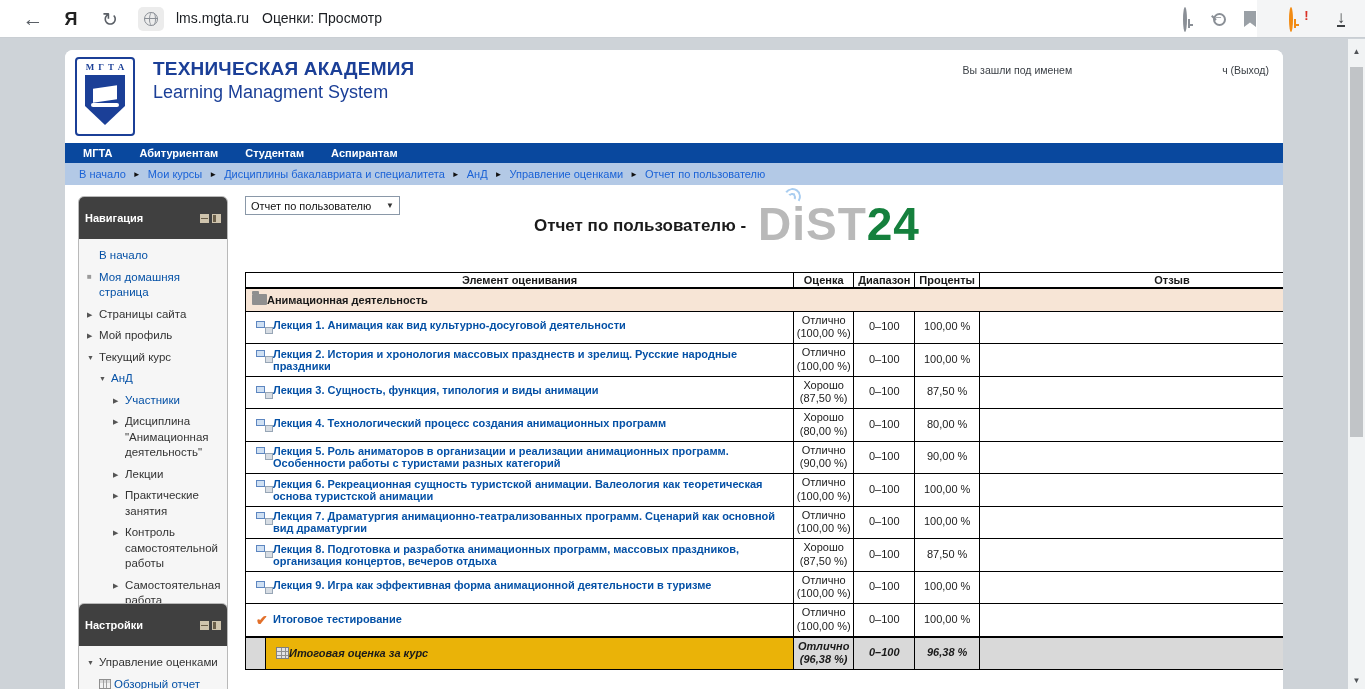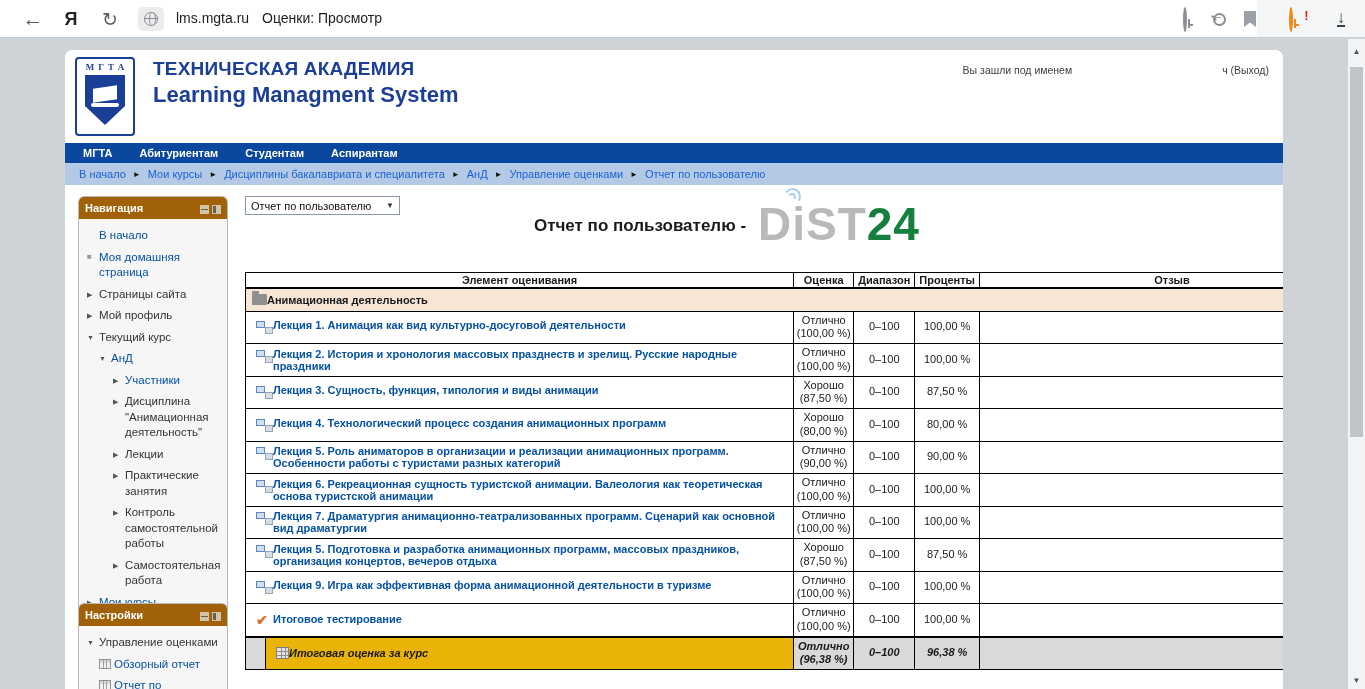--- a/index.html
+++ b/index.html
@@ -39,41 +39,41 @@
 
   
   .site-header { position:relative; height:93px; background:#fff; }
   .logo-box { position:absolute; left:10px; top:7px; width:60px; height:79px; border:2px solid #1b3f97; border-radius:4px; background:#fff; display:flex; flex-direction:column; align-items:center; padding-top:3px; }
   .logo-txt { font-family:"Liberation Serif", serif; font-size:9px; font-weight:bold; letter-spacing:4px; color:#1b3f97; margin-left:4px; }
   .shield { margin-top:3px; width:40px; height:50px; background:#1b3f97; clip-path:polygon(0 0,100% 0,100% 62%,50% 100%,0 62%); position:relative; }
   .shield::before { content:""; position:absolute; left:8px; top:12px; width:24px; height:14px; background:#fff; transform:skewY(-8deg); }
   .shield::after { content:""; position:absolute; left:6px; top:28px; width:28px; height:4px; background:#fff; border-radius:2px; }
   .head-titles { position:absolute; left:88px; top:8px; color:#1b3f97; }
   .head-titles .l1,.head-titles .l2 { font-size:19px; font-weight:bold; letter-spacing:0.2px; line-height:1.15; }
-  .head-titles .l3 { font-size:22px; font-weight:bold; margin-top:2px; }
+  .head-titles .l3 { font-size:18px; font-weight:normal; margin-top:2px; }
   .login-line { position:absolute; right:14px; top:14px; font-size:10.5px; color:#3a3f45; }
   .login-gap { display:inline-block; width:150px; }
 
   
   .navbar { height:20px; background:#09489e; display:flex; align-items:center; padding-left:18px; gap:27px; }
   .navbar .nav-item { color:#fff; font-size:11px; font-weight:bold; cursor:pointer; }
 
   
   .breadcrumb { height:22px; background:#b3c9e6; display:flex; align-items:center; padding-left:14px; font-size:11px; gap:7px; }
   .breadcrumb a { color:#1a62d6; text-decoration:none; cursor:pointer; }
   .bc-sep { color:#111; font-size:8px; }
 
   
   .content { position:relative; height:510px; background:#fff; }
 
   
   .block { position:absolute; left:13px; width:150px; border:1px solid #b9b9b9; border-radius:6px; background:#f6f6f6; overflow:hidden; }
   .blk-nav { top:11px; }
   .blk-set { top:418px; }
-  .blk-head { background:#a16207; color:#fff; font-size:11px; font-weight:bold; padding:5px 6px; display:flex; align-items:flex-end; }
+  .blk-head { background:#404040; color:#fff; font-size:11px; font-weight:bold; padding:15px 6px; display:flex; align-items:center; }
   .blk-head .spacer { flex:1; }
   .blk-mini { width:9px; height:9px; background:#cfc4ad; margin-left:3px; display:inline-block; position:relative; }
   .blk-mini.minus::before { content:""; position:absolute; left:1px; top:4px; right:1px; border-top:1.5px solid #6b5f4a; }
   .blk-mini.dock::before { content:""; position:absolute; left:1px; top:1px; bottom:1px; width:3px; background:#6b5f4a; }
   .blk-body { padding:6px 4px 8px 6px; }
   .tree-item { font-size:11.5px; line-height:1.35; padding:3px 2px; display:flex; align-items:flex-start; cursor:pointer; }
   .tree-item .glyph { flex:0 0 12px; font-size:7px; color:#555; padding-top:3px; }
   .tree-item .glyph.sq { font-size:8px; color:#9a9a9a; padding-top:2px; }
   .tree-item .lbl { color:#333; }
   .tree-item .lbl.lnk { color:#0551a6; }
@@ -436,21 +436,21 @@
           <td class="c">100,00 %</td>
           <td class="fb-cell"></td>
         </tr>
         <tr class="item">
           <td class="name" colspan="2">
                 <span class="name-flex">
                   <span class="lesson-ico">
                     <span class="a"></span>
                     <span class="b"></span>
                   </span>
-                  <a class="item-link">Лекция 5. Подготовка и разработка анимационных программ, массовых праздников, организация концертов, вечеров отдыха</a>
+                  <a class="item-link">Лекция 8. Подготовка и разработка анимационных программ, массовых праздников, организация концертов, вечеров отдыха</a>
                 </span>
               </td>
           <td class="c"><span>Хорошо</span><br><span>(87,50 %)</span></td>
           <td class="c">0–100</td>
           <td class="c">87,50 %</td>
           <td class="fb-cell"></td>
         </tr>
         <tr class="item">
           <td class="name" colspan="2">
                 <span class="name-flex">

